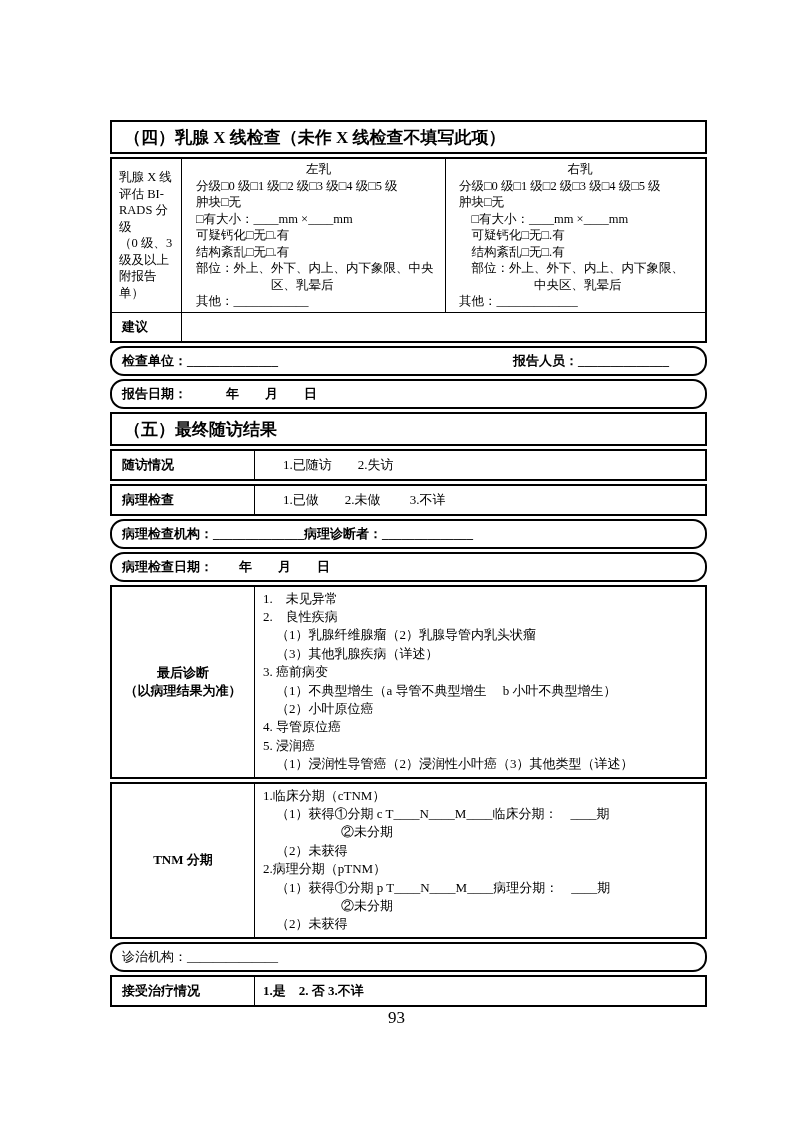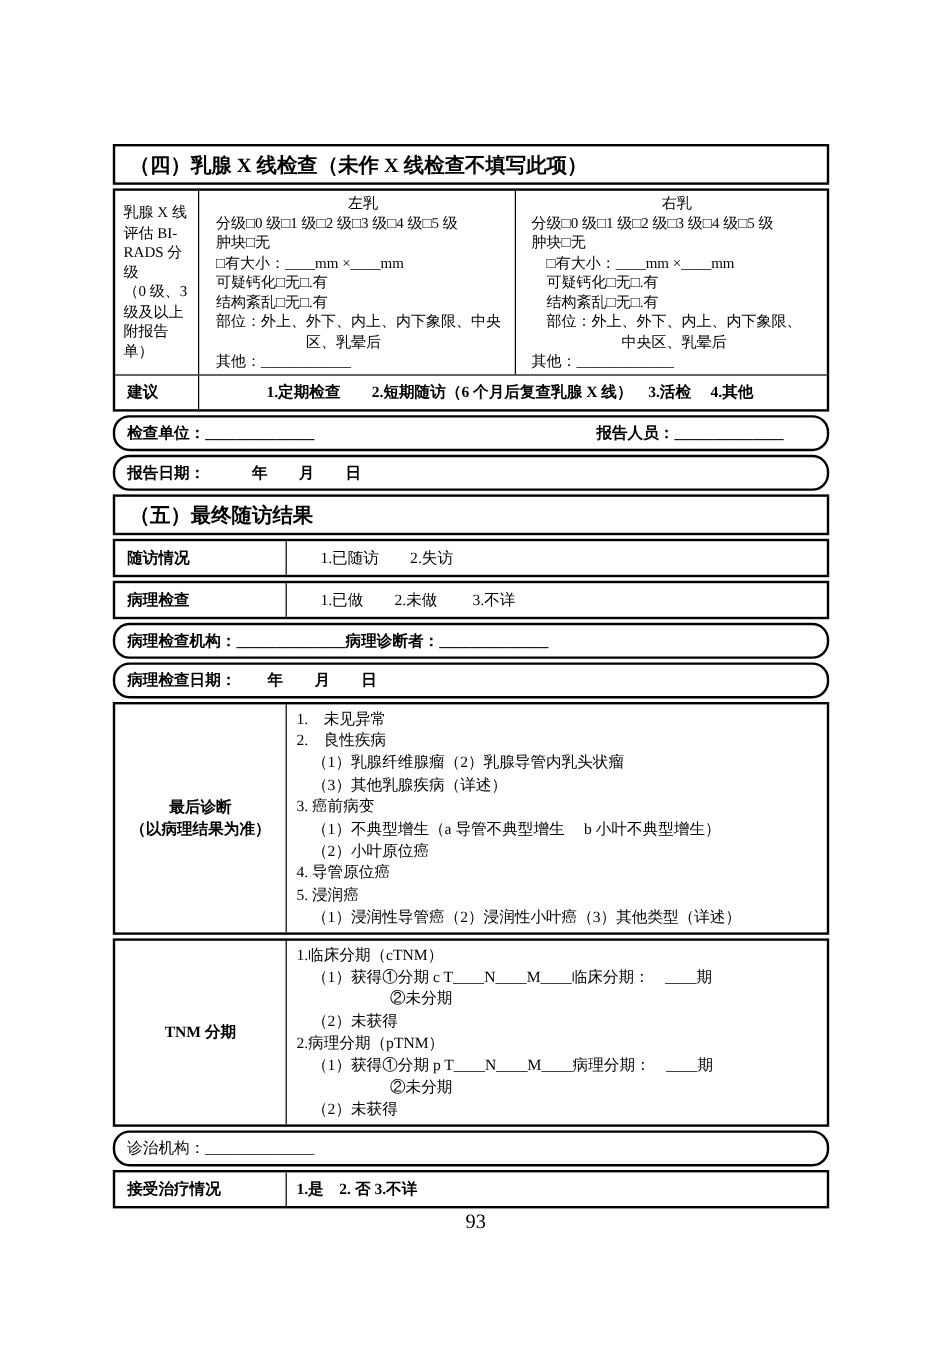--- a/index.html
+++ b/index.html
@@ -5,21 +5,21 @@
   * { box-sizing: border-box; }
   html, body { margin: 0; padding: 0; }
   body {
     width: 793px; height: 1122px;
     background: #fff;
     color: #000;
     font-family: "Liberation Serif", "DejaVu Serif", serif;
     font-size: 13px;
   }
   .page { position: relative; width: 793px; height: 1122px; overflow: hidden; }
-  .form { position: absolute; left: 94px; top: 120px; width: 597px; }
+  .form { position: absolute; left: 110px; top: 120px; width: 597px; }
 
   .box { border: 2px solid #000; margin-bottom: 3px; background: #fff; }
   .title-box {
     font-weight: bold; font-size: 17px;
     padding: 5px 12px 4px 12px; line-height: 21px;
   }
   .bold { font-weight: bold; }
   .ml { white-space: pre-line; }
 
   
@@ -102,21 +102,20 @@
 　□有大小：____mm ×____mm
 　可疑钙化□无□.有
 　结构紊乱□无□.有
 　部位：外上、外下、内上、内下象限、
 　　　　　　中央区、乳晕后
 其他：_____________</div>
         </div>
       </div>
       <div class="advice-row">
         <div class="advice-label bold">建议</div>
-        <div class="advice-content bold">1.定期检查　　2.短期随访（6 个月后复查乳腺 X 线）　3.活检　 4.其他</div>
       </div>
     </div>
 
     <div class="box hrow between bold">
       <span><span>检查单位：</span><span class="blank">______________</span></span>
       <span><span>报告人员：</span><span class="blank">______________</span></span>
     </div>
 
     <div class="box hrow bold">
       <span>报告日期：</span>

